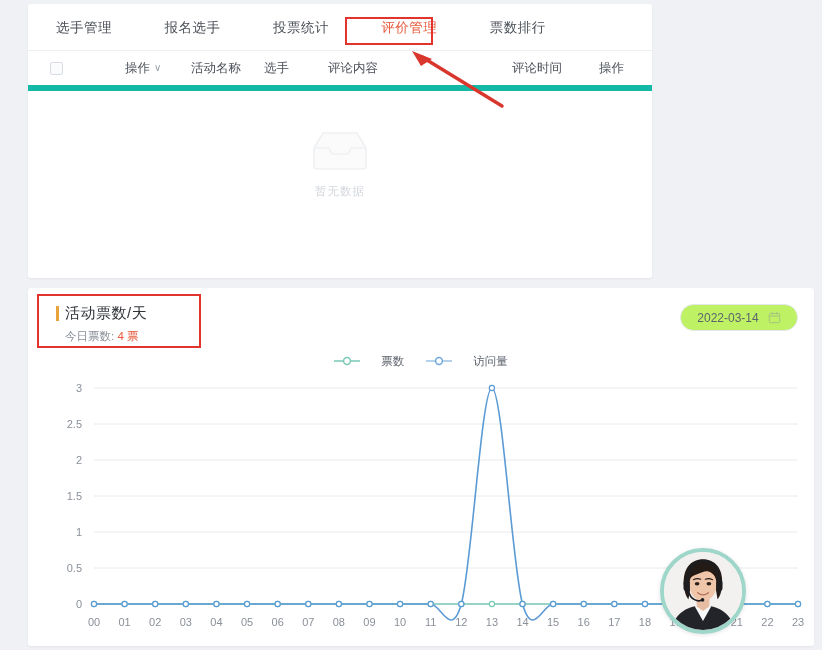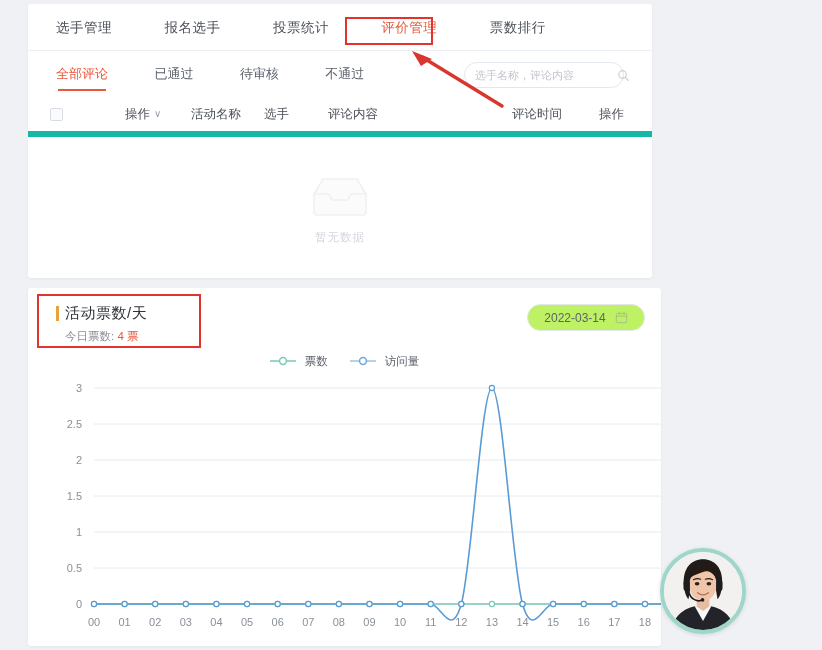--- a/index.html
+++ b/index.html
@@ -168,21 +168,21 @@
     font-size: 11.5px;
     color: #d3d7dd;
     letter-spacing: 1px;
   }
 
   
   .card-chart {
     position: absolute;
     left: 28px;
     top: 288px;
-    width: 633px;
+    width: 786px;
     height: 358px;
     background: #ffffff;
     border-radius: 3px;
     box-shadow: 0 1px 3px rgba(0,0,0,0.05);
     overflow: hidden;
   }
 
   .chart-head {
     position: relative;
     height: 62px;
@@ -245,21 +245,21 @@
     left: 0; right: 0;
     top: 62px;
     height: 22px;
     display: flex;
     align-items: center;
     justify-content: center;
     gap: 22px;
     font-size: 11.5px;
     color: #5d636d;
   }
-  .lg-item { display: flex; align-items: center; gap: 9px; cursor: pointer; }
+  .lg-item { display: flex; align-items: center; gap: 21px; cursor: pointer; }
   .lg-mark { width: 26px; height: 10px; }
 
   .plot { position: absolute; left: 0; top: 86px; width: 786px; height: 272px; }
 
   
   .avatar-widget {
     position: absolute;
     left: 660px;
     top: 548px;
     width: 86px;
@@ -281,34 +281,20 @@
   <div class="card-table">
 
     <div class="main-tabs">
       <span class="main-tab">选手管理</span>
       <span class="main-tab">报名选手</span>
       <span class="main-tab">投票统计</span>
       <span class="main-tab active">评价管理</span>
       <span class="main-tab">票数排行</span>
     </div>
 
-    <div class="sub-row">
-      <span class="sub-tab active">全部评论</span>
-      <span class="sub-tab">已通过</span>
-      <span class="sub-tab">待审核</span>
-      <span class="sub-tab">不通过</span>
-
-      <div class="search-box">
-        <input type="text" placeholder="选手名称，评论内容" style="">
-        <svg class="search-icon" viewBox="0 0 16 16">
-          <circle cx="6.8" cy="6.8" r="4.6" fill="none" stroke="#8a9099" stroke-width="1.3"></circle>
-          <line x1="10.3" y1="10.3" x2="14" y2="14" stroke="#8a9099" stroke-width="1.3" stroke-linecap="round"></line>
-        </svg>
-      </div>
-    </div>
 
     <div class="thead">
       <span class="th-check"></span>
       <span class="th th-op"><span>操作</span><span class="caret">∨</span></span>
       <span class="th th-act">活动名称</span>
       <span class="th th-pl">选手</span>
       <span class="th th-cont">评论内容</span>
       <span class="th th-time">评论时间</span>
       <span class="th th-oper">操作</span>
     </div>

